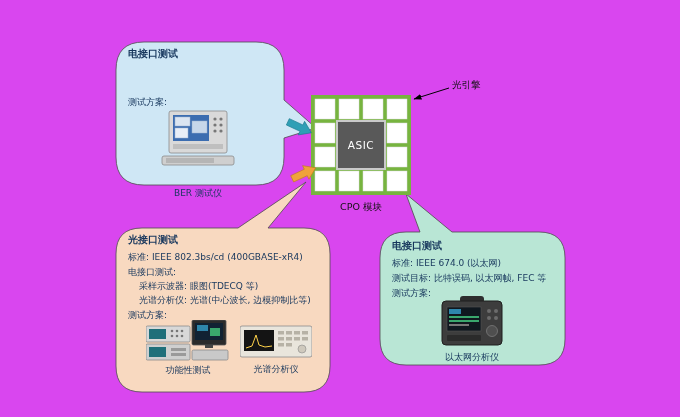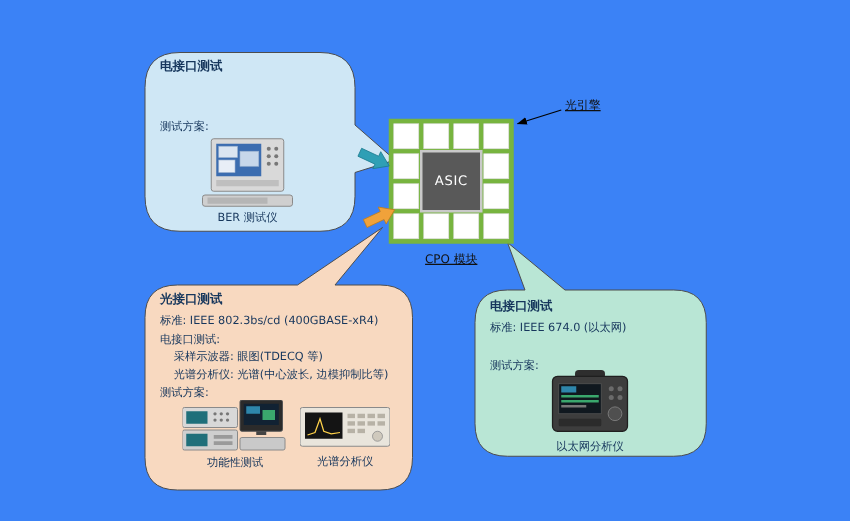--- a/index.html
+++ b/index.html
@@ -1,29 +1,29 @@
 <!DOCTYPE html>
 <html><head>
 <meta charset="utf-8">
 <style>
   * { margin:0; padding:0; box-sizing:border-box; }
   html,body { background:#fff; }
   body { font-family:"DejaVu Sans","Liberation Sans",sans-serif; }
-  .stage { position:relative; width:680px; height:417px; background:#3b82f6; overflow:hidden; }
+  .stage { position:relative; width:680px; height:417px; background:#d946ef; overflow:hidden; }
   .bg { position:absolute; left:0; top:0; }
   .t { position:absolute; font-size:9px; line-height:11px; color:#16365c; white-space:nowrap; }
   .title { font-weight:bold; font-size:10px; color:#16365c; }
   .cap { position:absolute; font-size:9px; color:#16365c; text-align:center; white-space:nowrap; }
   .inst { position:absolute; }
   .asic {
     position:absolute; left:337px; top:121px; width:48px; height:48px;
     display:flex; align-items:center; justify-content:center;
     color:#fff; font-size:10.5px; letter-spacing:0.5px;
   }
-  .plain { color:#111;text-decoration:underline; }
+  .plain { color:#111; }
 </style>
 </head>
 <body>
 
 <div class="stage">
 
   <svg class="bg" width="680" height="417" viewBox="0 0 680 417">
     <defs>
       <marker id="ah" markerWidth="9" markerHeight="8" refX="7.5" refY="3" orient="auto">
         <path d="M0,0 L8,3 L0,6 Z" fill="#000"></path>
@@ -79,21 +79,21 @@
     <circle cx="55" cy="9" r="1.6" fill="#777"></circle>
       <circle cx="61" cy="9" r="1.6" fill="#777"></circle>
     <circle cx="55" cy="15" r="1.6" fill="#777"></circle>
       <circle cx="61" cy="15" r="1.6" fill="#777"></circle>
     <circle cx="55" cy="21" r="1.6" fill="#777"></circle>
       <circle cx="61" cy="21" r="1.6" fill="#777"></circle>
     <rect x="13" y="34" width="50" height="5" fill="#bfbfbf"></rect>
     <rect x="2" y="46" width="72" height="9" rx="2" fill="#cfcfcf" stroke="#8a8a8a" stroke-width="0.8"></rect>
     <rect x="6" y="48" width="48" height="5" fill="#b5b5b5"></rect>
   </svg>
-  <div class="cap" style="left:158px;top:168px;width:80px">BER 测试仪</div>
+  <div class="cap" style="left:158px;top:187px;width:80px">BER 测试仪</div>
 
   <div class="t title" style="left:128px;top:234px">光接口测试</div>
   <div class="t" style="left:128px;top:252px">标准: IEEE 802.3bs/cd (400GBASE-xR4)</div>
   <div class="t" style="left:128px;top:267px">电接口测试:</div>
   <div class="t" style="left:139px;top:281px">采样示波器: 眼图(TDECQ 等)</div>
   <div class="t" style="left:139px;top:295px">光谱分析仪: 光谱(中心波长, 边模抑制比等)</div>
   <div class="t" style="left:128px;top:310px">测试方案:</div>
 
   <svg class="inst" style="left:146px;top:320px" width="84" height="42" viewBox="0 0 84 42">
     <rect x="46" y="0" width="34" height="25" rx="1.5" fill="#2b2b2b" stroke="#555" stroke-width="0.8"></rect>
@@ -130,20 +130,21 @@
       <rect x="54" y="13" width="6" height="3.5" fill="#b7b2a6"></rect>
       <rect x="62" y="13" width="6" height="3.5" fill="#b7b2a6"></rect>
     <rect x="38" y="19" width="6" height="3.5" fill="#b7b2a6"></rect>
       <rect x="46" y="19" width="6" height="3.5" fill="#b7b2a6"></rect>
     <circle cx="62" cy="25" r="4" fill="#cfc9bd" stroke="#8a8a8a" stroke-width="0.6"></circle>
   </svg>
   <div class="cap" style="left:240px;top:363px;width:72px">光谱分析仪</div>
 
   <div class="t title" style="left:392px;top:240px">电接口测试</div>
   <div class="t" style="left:392px;top:258px">标准: IEEE 674.0 (以太网)</div>
+  <div class="t" style="left:392px;top:273px">测试目标: 比特误码, 以太网帧, FEC 等</div>
   <div class="t" style="left:392px;top:288px">测试方案:</div>
 
   <svg class="inst" style="left:438px;top:296px" width="68" height="52" viewBox="0 0 68 52">
     <rect x="22" y="0" width="24" height="7" rx="3" fill="#2e2e2e"></rect>
     <rect x="4" y="5" width="60" height="44" rx="4" fill="#3d3d3d" stroke="#1f1f1f" stroke-width="1"></rect>
     <rect x="9" y="11" width="34" height="24" fill="#10181f" stroke="#555" stroke-width="0.6"></rect>
     <rect x="11" y="13" width="12" height="5" fill="#2e86ab"></rect>
     <rect x="11" y="20" width="30" height="2" fill="#3aa76d"></rect>
     <rect x="11" y="24" width="30" height="2" fill="#3aa76d"></rect>
     <rect x="11" y="28" width="20" height="2" fill="#777"></rect>

